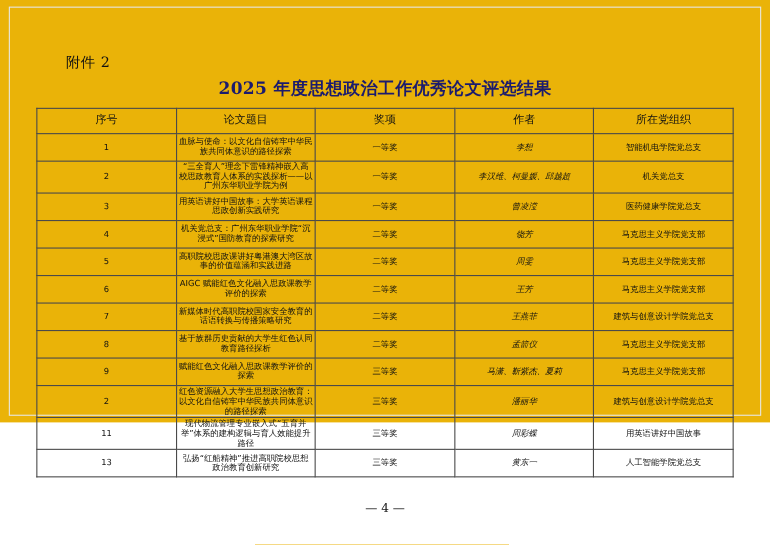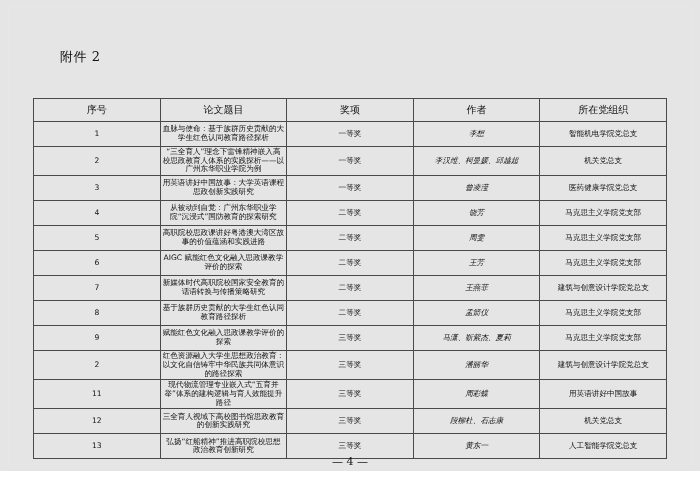--- a/index.html
+++ b/index.html
@@ -9,23 +9,23 @@
   body {
     width: 700px;
     height: 495px;
     background: #ffffff;
     font-family: "DejaVu Sans", sans-serif;
     overflow: hidden;
   }
   .page {
     position: relative;
     width: 700px;
-    height: 471px;
+    height: 384px;
     box-sizing: border-box;
-    background: #e5e5e5;
+    background: #eab308;
   }
   
   .scan-frame {
     position: absolute;
     left: 8px;
     top: 6px;
     right: 8px;
     bottom: 6px;
     border: 1px solid #e7e7e3;
   }
@@ -102,57 +102,58 @@
   }
 </style>
 </head>
 <body>
 
 <div class="page">
   <div class="scan-frame"></div>
 
   <div class="attachment-label">附件 2</div>
 
+  <div class="doc-title">2025 年度思想政治工作优秀论文评选结果</div>
 
   <div class="table-wrap">
     <table class="result-table">
       <thead>
         <tr>
           <th class="c-no">序号</th>
           <th class="c-title">论文题目</th>
           <th class="c-award">奖项</th>
           <th class="c-author">作者</th>
           <th class="c-org">所在党组织</th>
         </tr>
       </thead>
       <tbody id="table-body">
           <tr>
             <td class="c-no">1</td>
-            <td class="c-title title-wrap">血脉与使命：基于族群历史贡献的大学生红色认同教育路径探析</td>
+            <td class="c-title title-wrap">血脉与使命：以文化自信铸牢中华民族共同体意识的路径探索</td>
             <td class="c-award">一等奖</td>
             <td class="c-author">李想</td>
             <td class="c-org">智能机电学院党总支</td>
           </tr>
           <tr>
             <td class="c-no">2</td>
             <td class="c-title title-wrap">“三全育人”理念下雷锋精神嵌入高校思政教育人体系的实践探析——以广州东华职业学院为例</td>
             <td class="c-award">一等奖</td>
             <td class="c-author">李汉维、柯曼媛、邱越超</td>
             <td class="c-org">机关党总支</td>
           </tr>
           <tr>
             <td class="c-no">3</td>
             <td class="c-title title-wrap">用英语讲好中国故事：大学英语课程思政创新实践研究</td>
             <td class="c-award">一等奖</td>
             <td class="c-author">曾凌滢</td>
             <td class="c-org">医药健康学院党总支</td>
           </tr>
           <tr>
             <td class="c-no">4</td>
-            <td class="c-title title-wrap">从被动到自觉：广州东华职业学院“沉浸式”国防教育的探索研究</td>
+            <td class="c-title title-wrap">机关党总支：广州东华职业学院“沉浸式”国防教育的探索研究</td>
             <td class="c-award">二等奖</td>
             <td class="c-author">饶芳</td>
             <td class="c-org">马克思主义学院党支部</td>
           </tr>
           <tr>
             <td class="c-no">5</td>
             <td class="c-title title-wrap">高职院校思政课讲好粤港澳大湾区故事的价值蕴涵和实践进路</td>
             <td class="c-award">二等奖</td>
             <td class="c-author">周雯</td>
             <td class="c-org">马克思主义学院党支部</td>
@@ -191,27 +192,20 @@
             <td class="c-award">三等奖</td>
             <td class="c-author">潘丽华</td>
             <td class="c-org">建筑与创意设计学院党总支</td>
           </tr>
           <tr>
             <td class="c-no">11</td>
             <td class="c-title title-wrap">现代物流管理专业嵌入式“五育并举”体系的建构逻辑与育人效能提升路径</td>
             <td class="c-award">三等奖</td>
             <td class="c-author">周彩蝶</td>
             <td class="c-org">用英语讲好中国故事</td>
-          </tr>
-          <tr>
-            <td class="c-no">12</td>
-            <td class="c-title title-wrap">三全育人视域下高校图书馆思政教育的创新实践研究</td>
-            <td class="c-award">三等奖</td>
-            <td class="c-author">段柳杜、石志康</td>
-            <td class="c-org">机关党总支</td>
           </tr>
           <tr>
             <td class="c-no">13</td>
             <td class="c-title title-wrap">弘扬“红船精神”推进高职院校思想政治教育创新研究</td>
             <td class="c-award">三等奖</td>
             <td class="c-author">黄东一</td>
             <td class="c-org">人工智能学院党总支</td>
           </tr>
         </tbody>
     </table>

